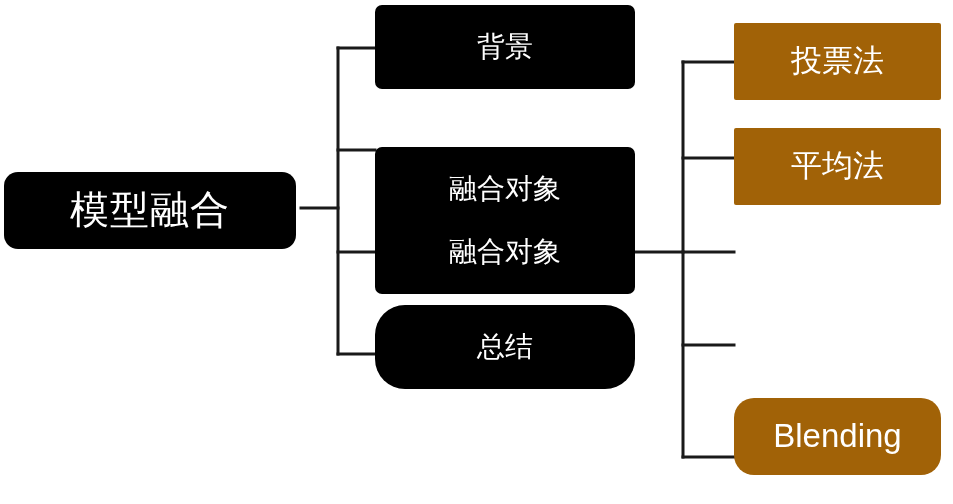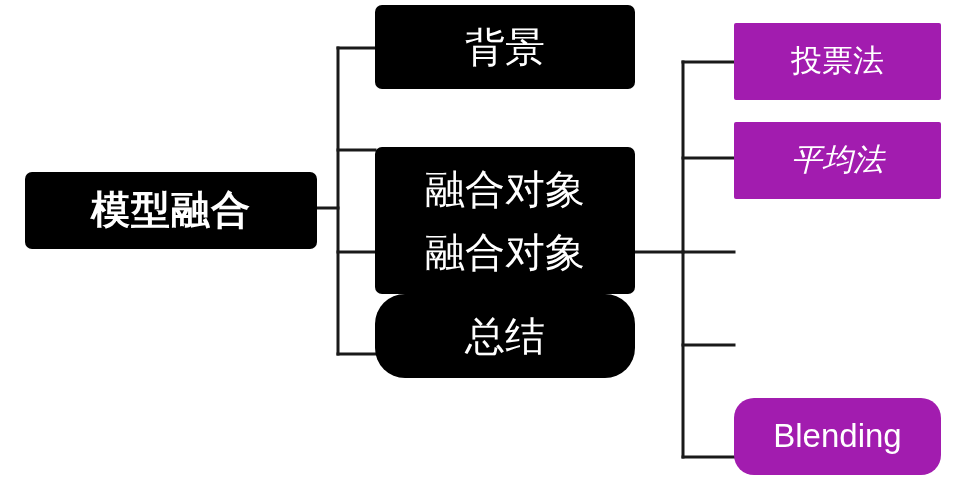--- a/index.html
+++ b/index.html
@@ -31,56 +31,56 @@
     justify-content: center;
     box-sizing: border-box;
     color: #ffffff;
     text-align: center;
     line-height: 1.05;
     white-space: nowrap;
     overflow: hidden;
   }
   
   .node.root {
-    left: 25px;
+    left: 4px;
     top: 172px;
     width: 292px;
     height: 77px;
     background: #000000;
-    border-radius: 7px;
+    border-radius: 14px;
     font-size: 39px;
-    font-weight: bold;
+    font-weight: normal;
     letter-spacing: 1px;
   }
   
   .node.branch {
     left: 375px;
     width: 260px;
     height: 84px;
     background: #000000;
     border-radius: 7px;
-    font-size: 40px;
+    font-size: 28px;
     font-weight: normal;
   }
   .node.branch.b0 { top: 5px; }
   .node.branch.b1 { top: 107px; margin-top: 40px; }
   .node.branch.b2 { top: 210px; }
-  .node.branch.b3 { top: 294px; border-radius: 30px; }
+  .node.branch.b3 { top: 305px; border-radius: 30px; }
   
   .node.leaf {
     left: 734px;
     width: 207px;
     height: 77px;
-    background: #a21caf;
+    background: #a16207;
     border-radius: 2px;
     font-size: 31px;
     font-weight: normal;
   }
   .node.leaf.l0 { top:  23px; }
-  .node.leaf.l1 { top: 122px; font-style: italic; }
+  .node.leaf.l1 { top: 128px; }
   .node.leaf.l2 { top: 212px; }
   .node.leaf.l3 { top: 306px; }
   .node.leaf.l4 { top: 398px; border-radius: 20px; }
   .node.leaf.latin { font-size: 33px; }
 </style>
 </head>
 <body>
 
 <div id="canvas">
 

